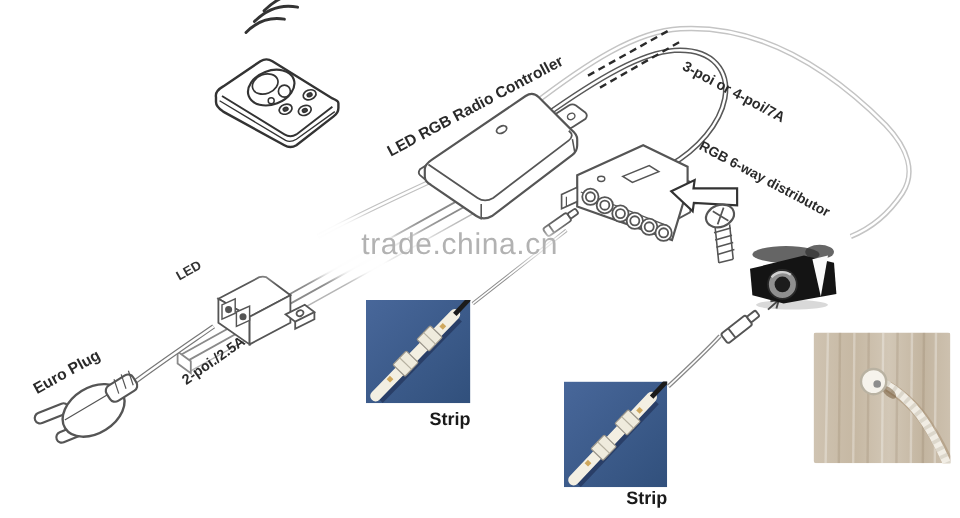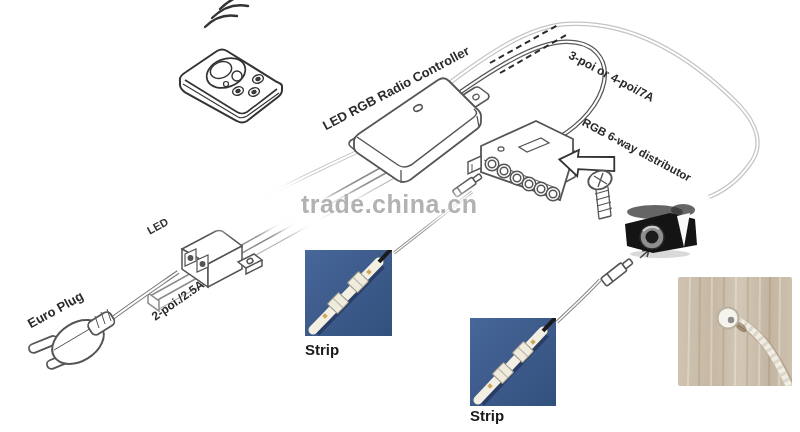--- a/index.html
+++ b/index.html
@@ -5,38 +5,38 @@
   html,body{margin:0;padding:0;background:#fff;}
   #stage{position:relative;width:800px;height:432px;background:#ffffff;overflow:hidden;
          font-family:"Liberation Sans",sans-serif;}
   svg{display:block;}
   #main-art{position:absolute;left:0;top:0;z-index:1;}
   .wash{position:absolute;background:#fff;z-index:2;pointer-events:none;}
   #wash1{left:138px;top:193px;width:185px;height:34px;opacity:.92;filter:blur(5px);}
   #wash2{left:225px;top:181px;width:100px;height:50px;opacity:.95;filter:blur(4px);}
   #wash3{left:0px;top:197px;width:145px;height:26px;opacity:.55;filter:blur(7px);}
   #wash4{left:318px;top:192px;width:160px;height:30px;opacity:.6;filter:blur(7px);}
-  #watermark{position:absolute;left:301px;top:190px;z-index:3;font-size:25px;font-weight:700;
+  #watermark{position:absolute;left:301px;top:190px;z-index:3;font-size:25px;font-weight:400;
              color:#b2b2b2;letter-spacing:.5px;white-space:nowrap;
              text-shadow:0 0 5px #fff,0 0 9px #fff;}
   .photo{position:absolute;z-index:4;}
   #strip-photo-1{left:305px;top:250px;width:87px;height:86px;}
   #strip-photo-2{left:470px;top:318px;width:86px;height:88px;}
   #connector-photo{left:615px;top:201px;width:90px;height:60px;}
   #cable-photo{left:678px;top:277px;width:114px;height:109px;}
   .label{position:absolute;z-index:5;font-weight:700;color:#2a2a2a;white-space:nowrap;
          transform-origin:0 0;}
   #lbl-remote{left:82px;top:40px;font-size:13px;}
   #lbl-controller{left:320px;top:120px;font-size:13px;transform:rotate(-28deg);}
   #lbl-ext-cable{left:573px;top:48px;font-size:12px;transform:rotate(28deg);}
   #lbl-distributor{left:586px;top:116px;font-size:11.5px;transform:rotate(28deg);}
   #lbl-euro-plug{left:25px;top:318px;font-size:13px;transform:rotate(-29deg);}
   #lbl-power-cable{left:149px;top:312px;font-size:12px;transform:rotate(-35deg);}
   #lbl-led{left:145px;top:226px;font-size:11px;color:#333;transform:rotate(-29deg);}
-  .caption{position:absolute;z-index:5;font-weight:700;color:#1a1a1a;font-size:15px;text-align:left;}
+  .caption{position:absolute;z-index:5;font-weight:700;color:#1a1a1a;font-size:15px;text-align:right;}
   #cap-strip-1{left:305px;top:341px;width:87px;}
   #cap-strip-2{left:470px;top:407px;width:86px;}
 </style>
 </head>
 <body>
 
 <div id="stage">
 
   <svg id="main-art" width="800" height="432" viewBox="0 0 800 432">
 

